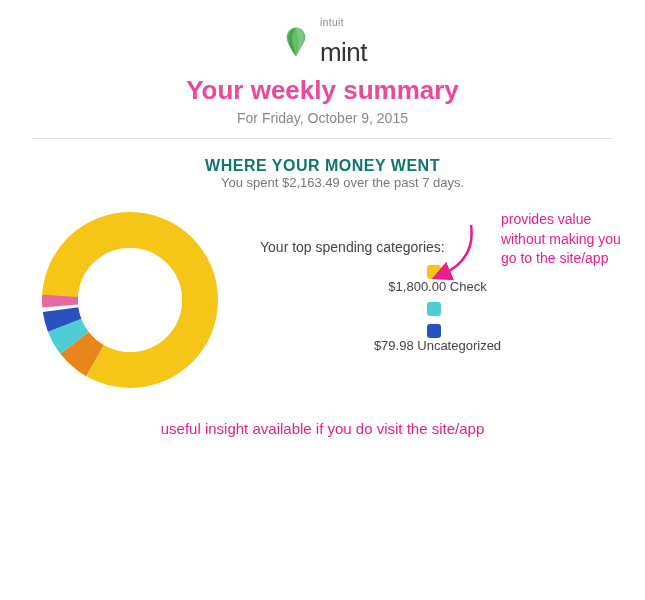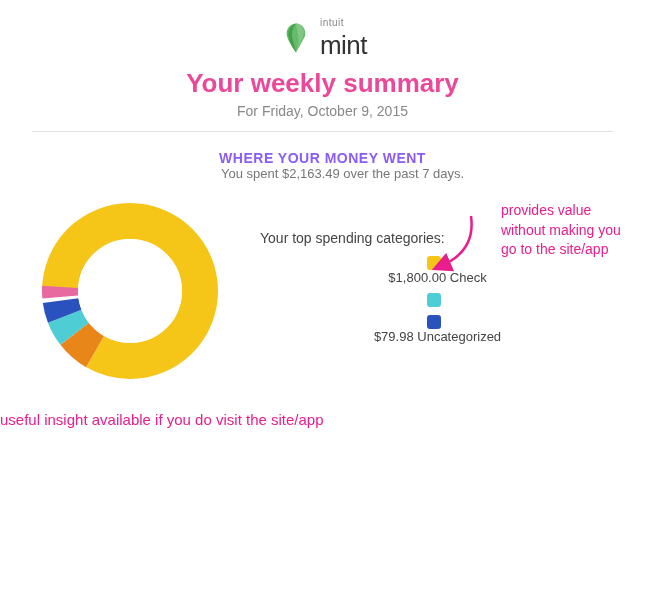--- a/index.html
+++ b/index.html
@@ -28,21 +28,21 @@
     .logo-text-group {
       display: flex;
       flex-direction: column;
       align-items: flex-start;
     }
     .intuit-label {
       font-size: 10px;
       color: #888;
       letter-spacing: 0.5px;
       line-height: 1;
-      margin-bottom: 4px;
+      margin-bottom: 11px;
     }
     .mint-label {
       font-size: 26px;
       font-weight: 300;
       color: #333;
       line-height: 1;
       letter-spacing: -0.5px;
     }
 
     
@@ -74,23 +74,23 @@
       border: none;
       border-top: 1px solid #e0e0e0;
     }
 
     
     .money-went-header {
       text-align: center;
       margin-bottom: 4px;
     }
     .money-went-title {
-      font-size: 14px;
+      font-size: 16px;
       font-weight: 700;
-      color: #8b5cf6;
+      color: #0f766e;
       letter-spacing: 0.5px;
     }
     .money-went-subtitle {
       font-size: 13px;
       color: #777;
       margin-bottom: 10px;
       padding-left: 40px;
     }
 
     
@@ -143,21 +143,21 @@
       font-size: 14px;
       color: #e91e8c;
       font-weight: 400;
       line-height: 1.4;
       text-align: left;
       width: 145px;
     }
 
     
     .bottom-section {
-      text-align: left;
+      text-align: center;
       margin-top: 20px;
       position: relative;
     }
     .bottom-annotation {
       font-size: 15px;
       color: #e91e8c;
       font-weight: 400;
       margin-bottom: 6px;
     }
     .bottom-arrow-container {

